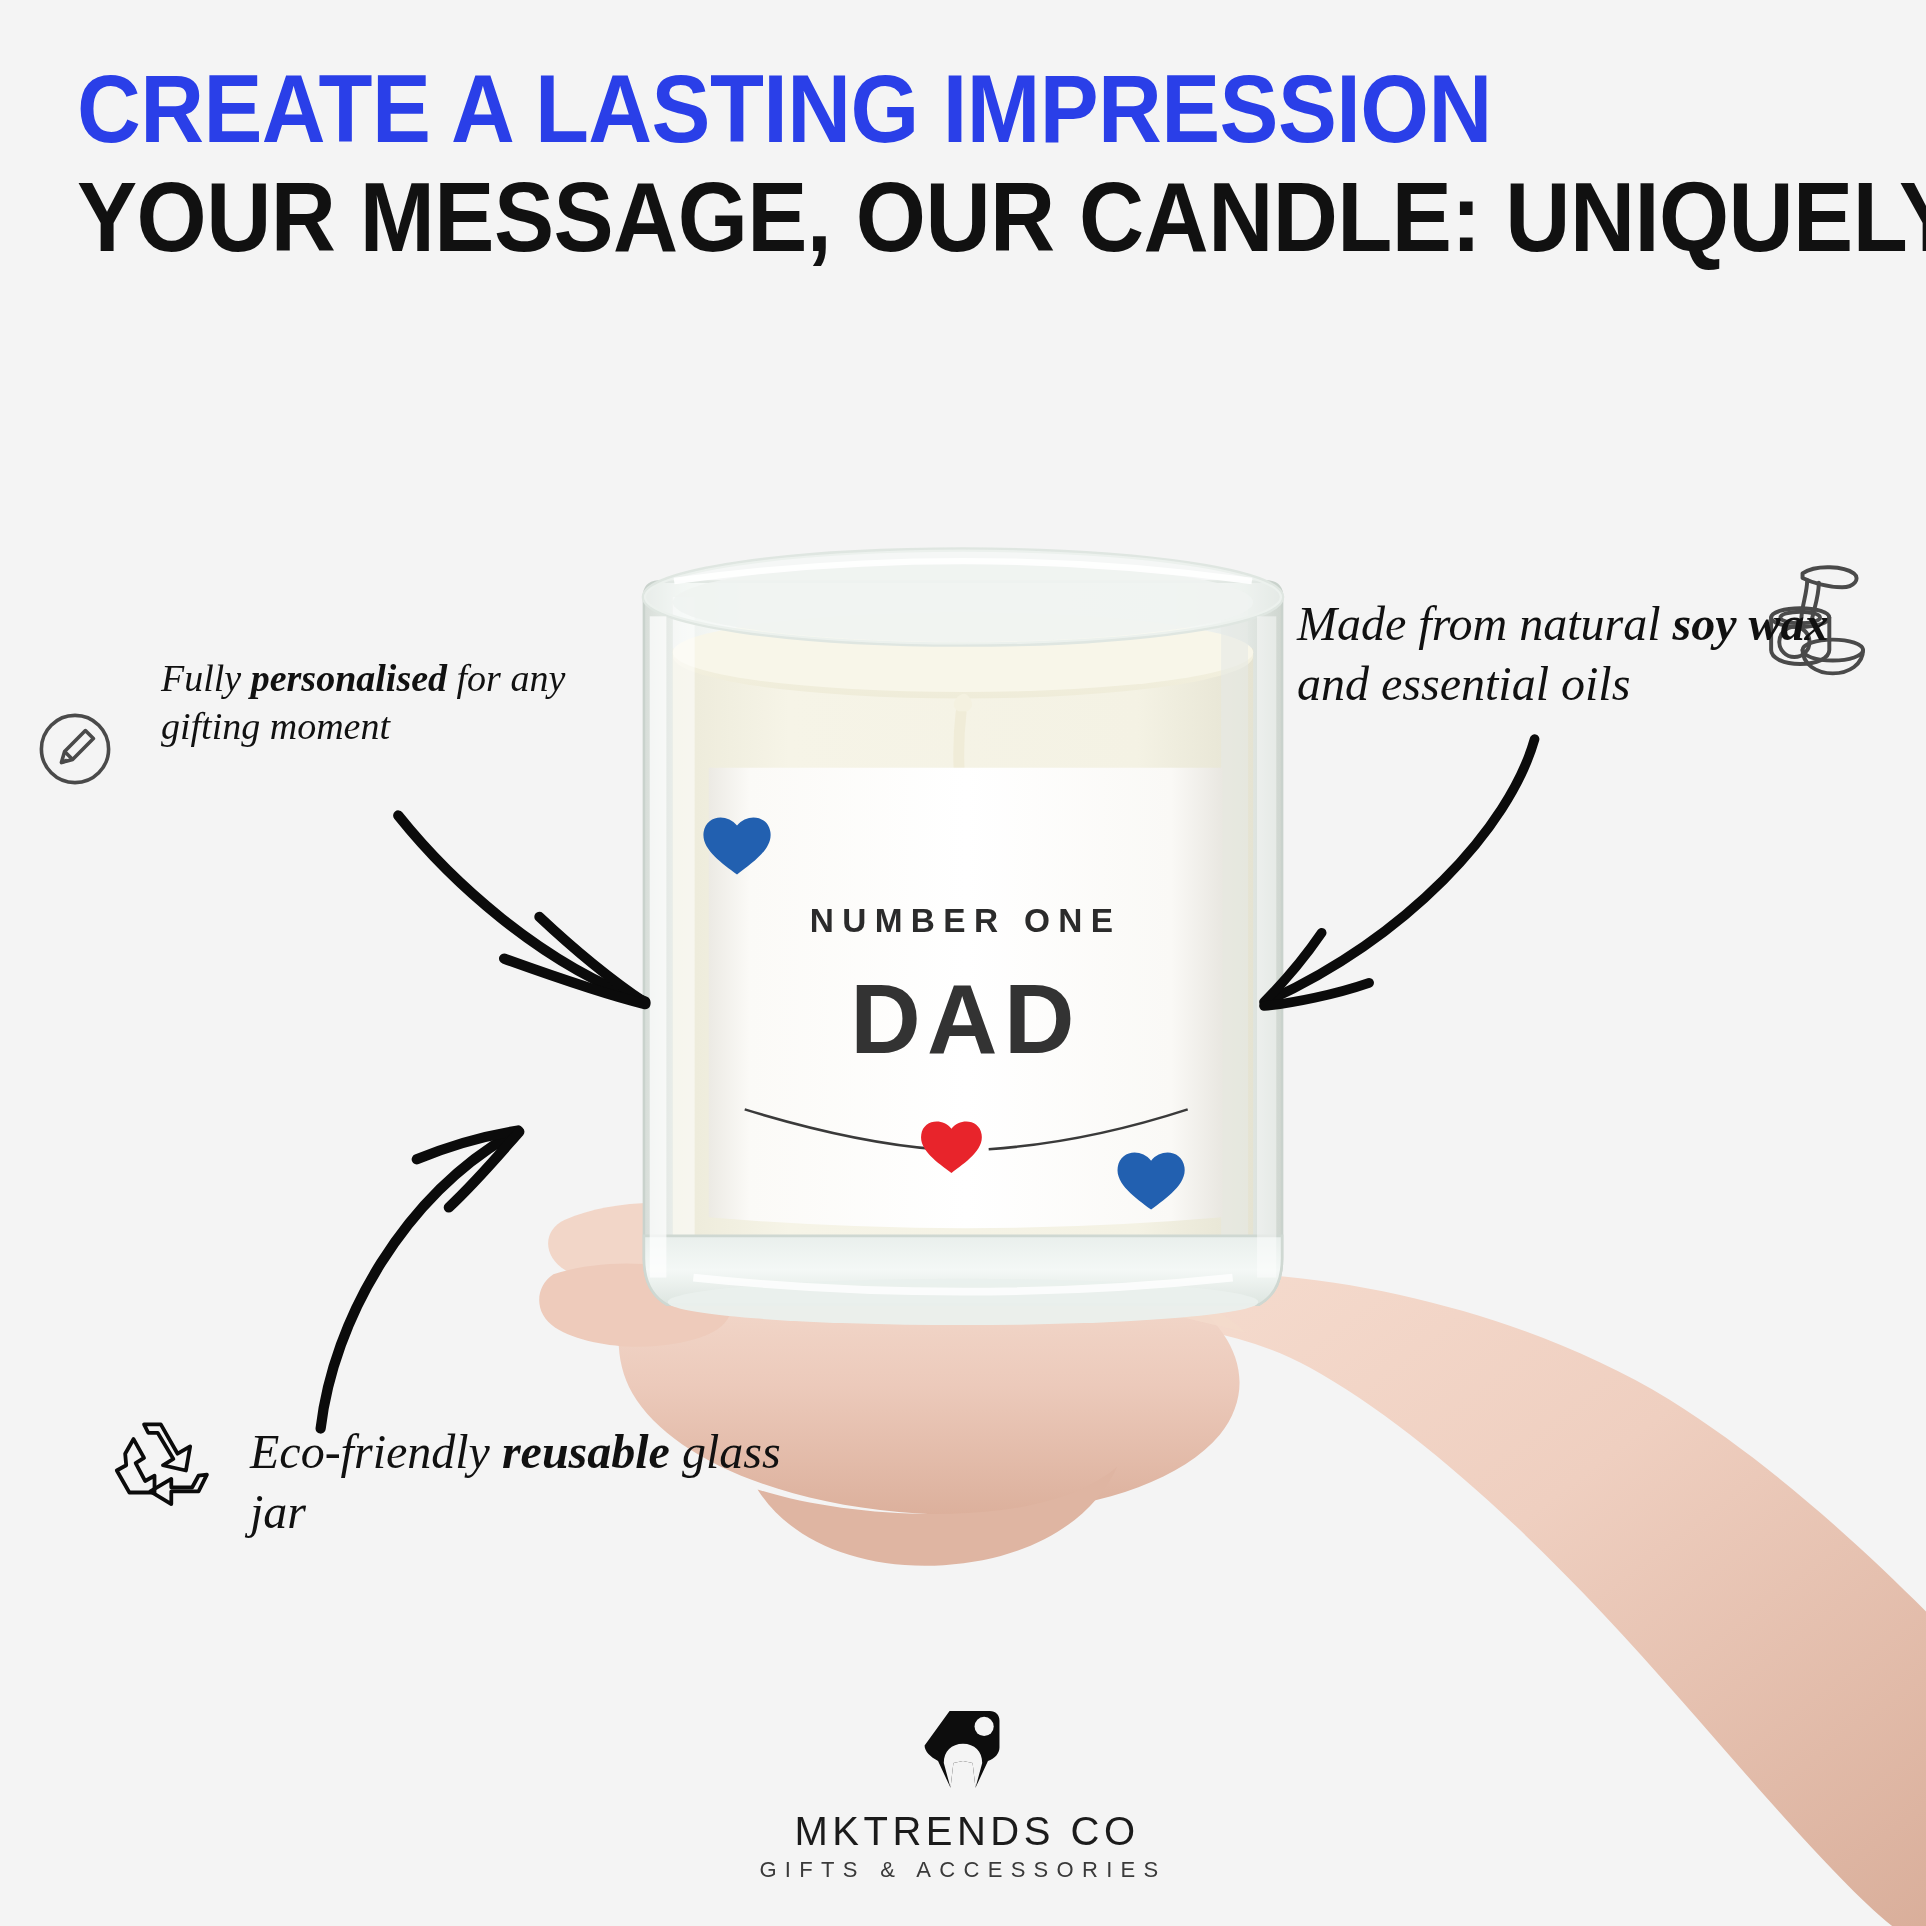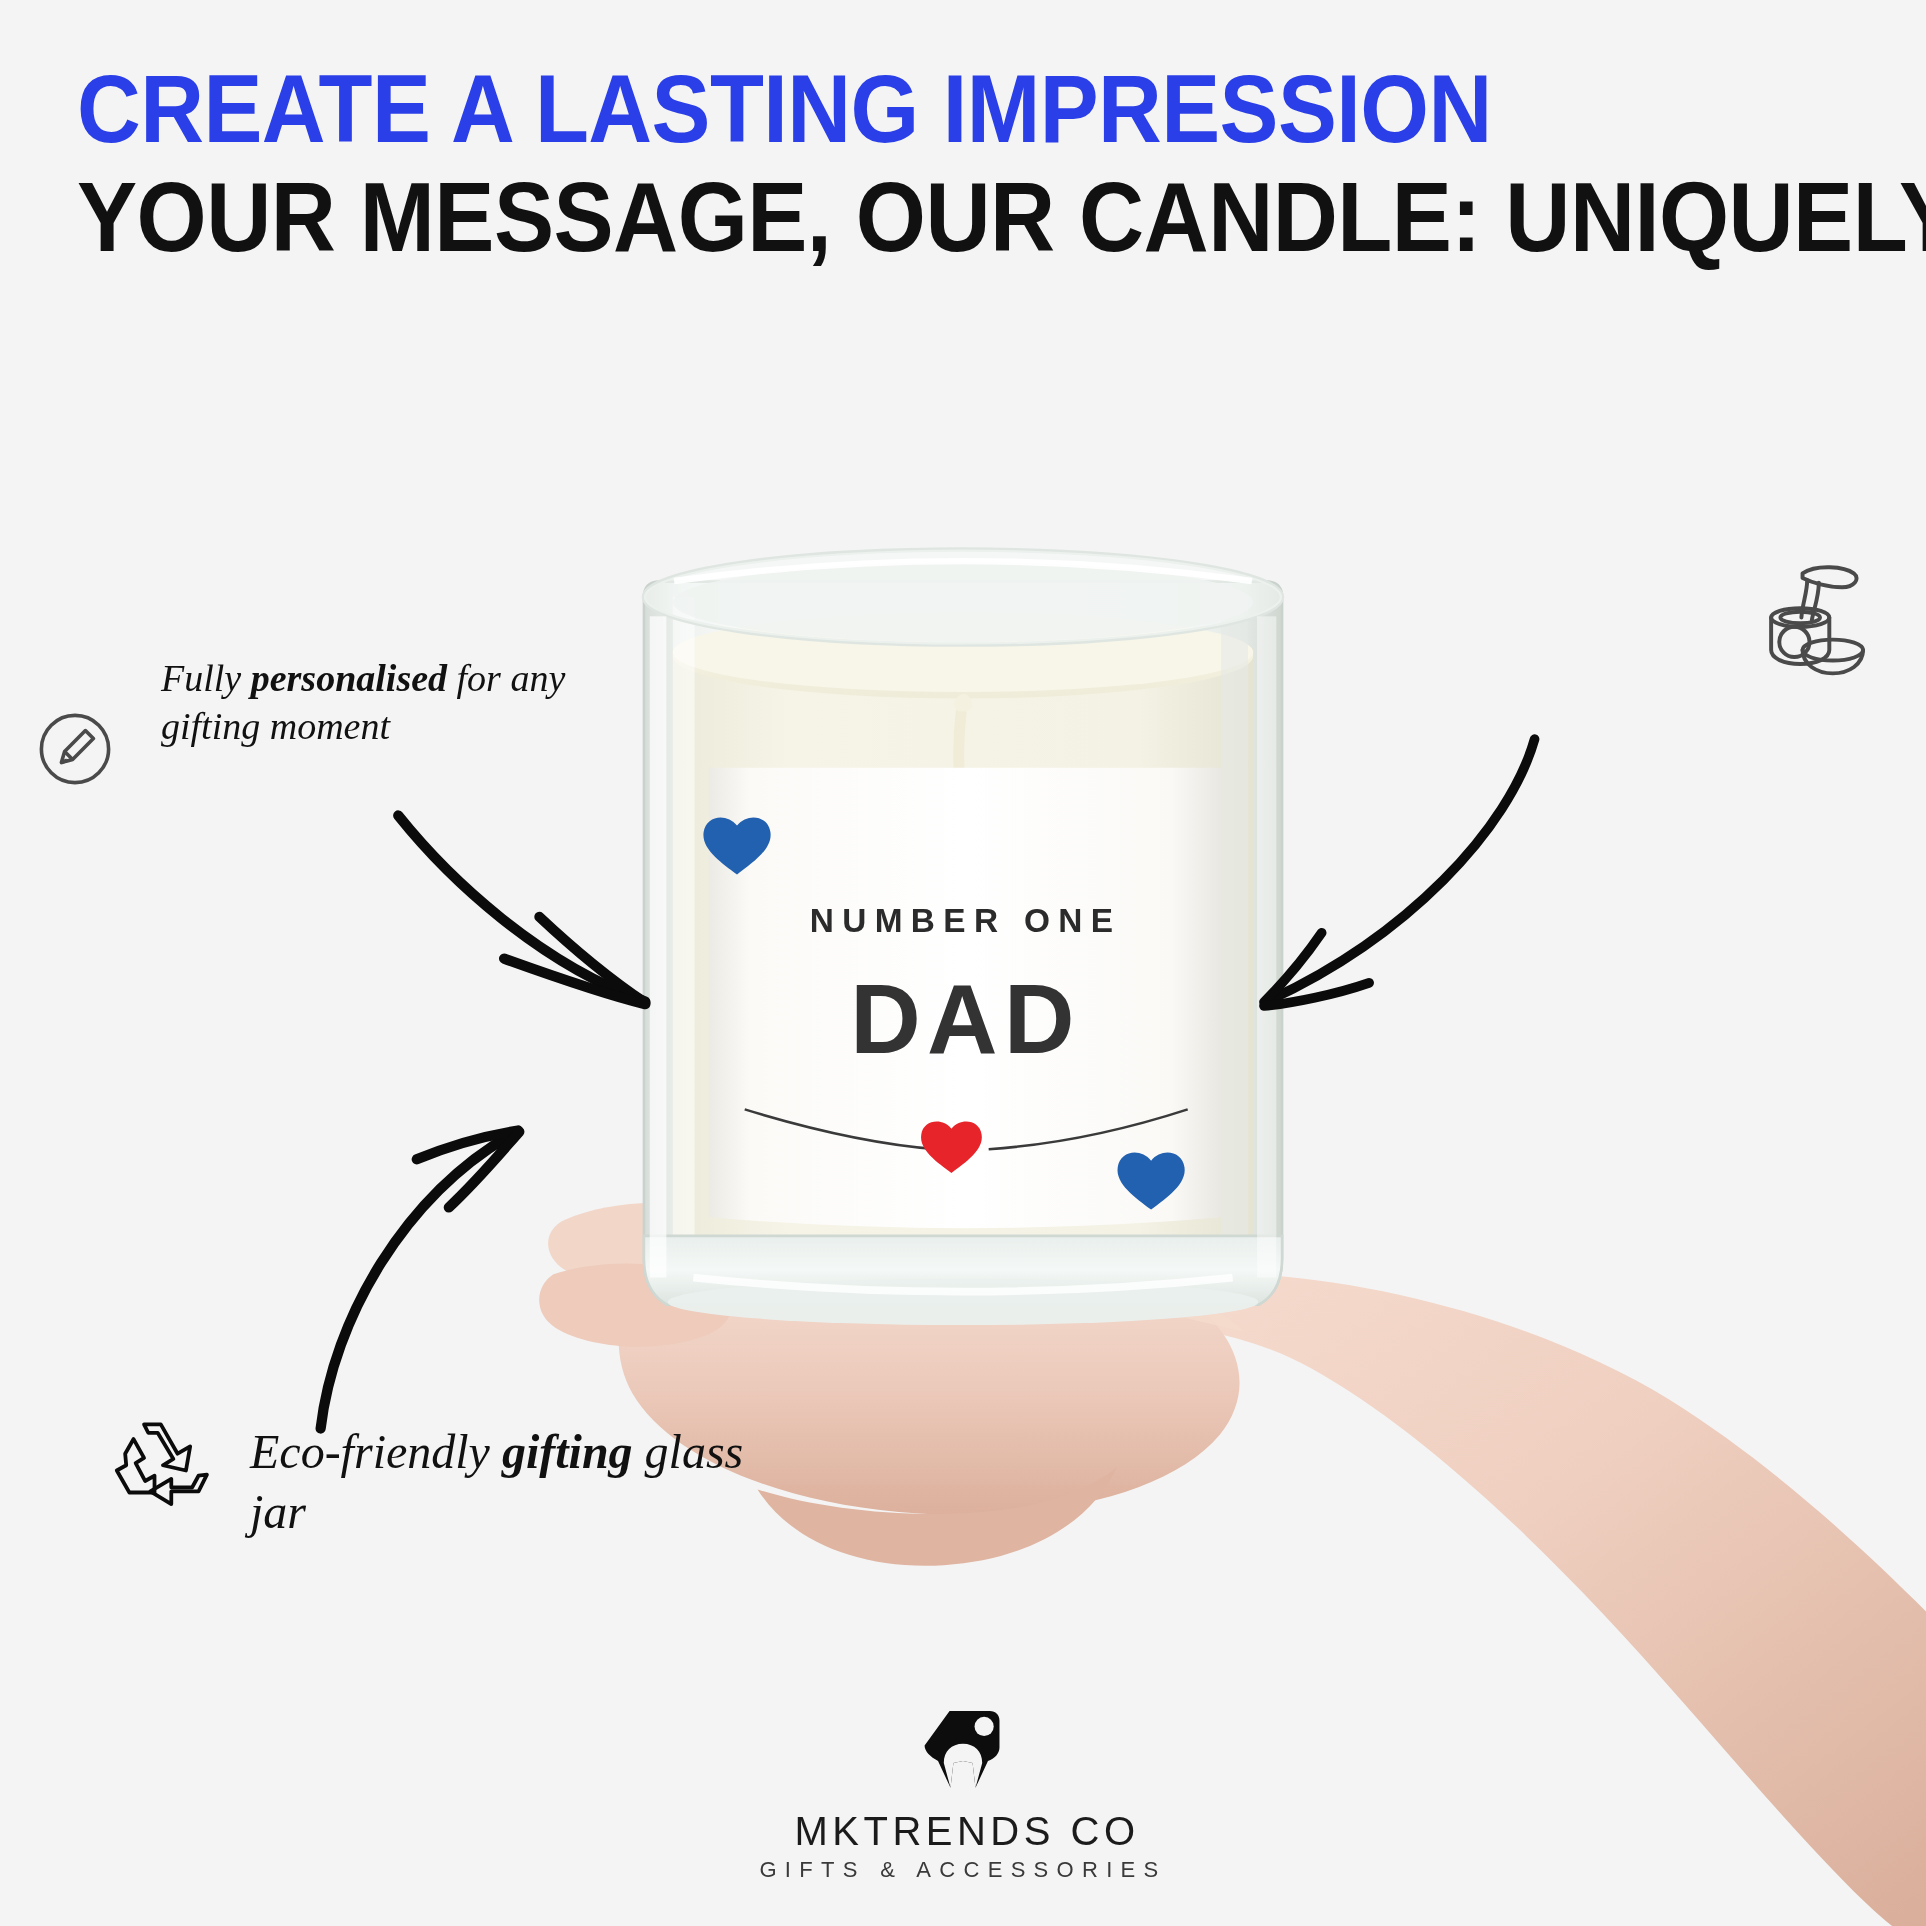--- a/index.html
+++ b/index.html
@@ -255,31 +255,36 @@
       <path d="M44 12 C44 22 40 32 39 44"></path>
       <path d="M54 14 C54 26 50 36 48 46"></path>
       <ellipse cx="38" cy="44" rx="25" ry="8"></ellipse>
       <path d="M13 44 V72 C13 79 24 84 38 84 C52 84 63 79 63 72 V44"></path>
       <ellipse cx="38" cy="44" rx="17" ry="5"></ellipse>
       <circle cx="33" cy="65" r="13"></circle>
       <ellipse cx="66" cy="72" rx="26" ry="9"></ellipse>
       <path d="M40 72 C40 84 52 92 66 92 C80 92 92 84 92 72"></path>
     </g>
   </svg>
+  <div class="callout" id="callout-soywax">
+    <div class="callout-text">
+      <span>Made from natural </span><b>soy wax</b><span> and essential oils</span>
+    </div>
+  </div>
 
   <svg class="icon-recycle" viewBox="0 0 100 104">
     <g fill="none" stroke="#0b0b0b" stroke-width="3.6" stroke-linejoin="round">
       <path d="M30 8 L46 8 L62 36 L74 29 L70 52 L48 47 L58 41 L43 16 L34 16 Z"></path>
       <path d="M12 36 L20 22 L30 40 L22 45 L31 62 L40 57 L40 73 L16 73 L4 52 L13 47 Z"></path>
       <path d="M90 56 L82 72 L56 72 L56 84 L36 72 L56 60 L56 68 L76 68 L82 57 Z"></path>
     </g>
   </svg>
   <div class="callout" id="callout-eco">
     <div class="callout-text">
-      <span>Eco-friendly </span><b>gifting</b><span> glass jar</span>
+      <span>Eco-friendly </span><b>reusable</b><span> glass jar</span>
     </div>
   </div>
 
   <div class="footer">
     <svg class="logo-mark" viewBox="0 0 100 90">
       <path d="M36 6 H78 C84 6 88 10 88 16 V44 C88 50 83 56 76 58
                L63 86 L60 60 L50 58 L40 60 L37 86 L24 58
                C16 54 10 48 10 42 Z" fill="#0d0d0d"></path>
       <circle cx="72" cy="22" r="10" fill="#f4f4f4"></circle>
       <path d="M50 40 C62 40 70 48 70 60 L63 86 L60 60 L50 58 L40 60 L37 86 L30 60 C30 48 38 40 50 40 Z" fill="#f4f4f4"></path>

